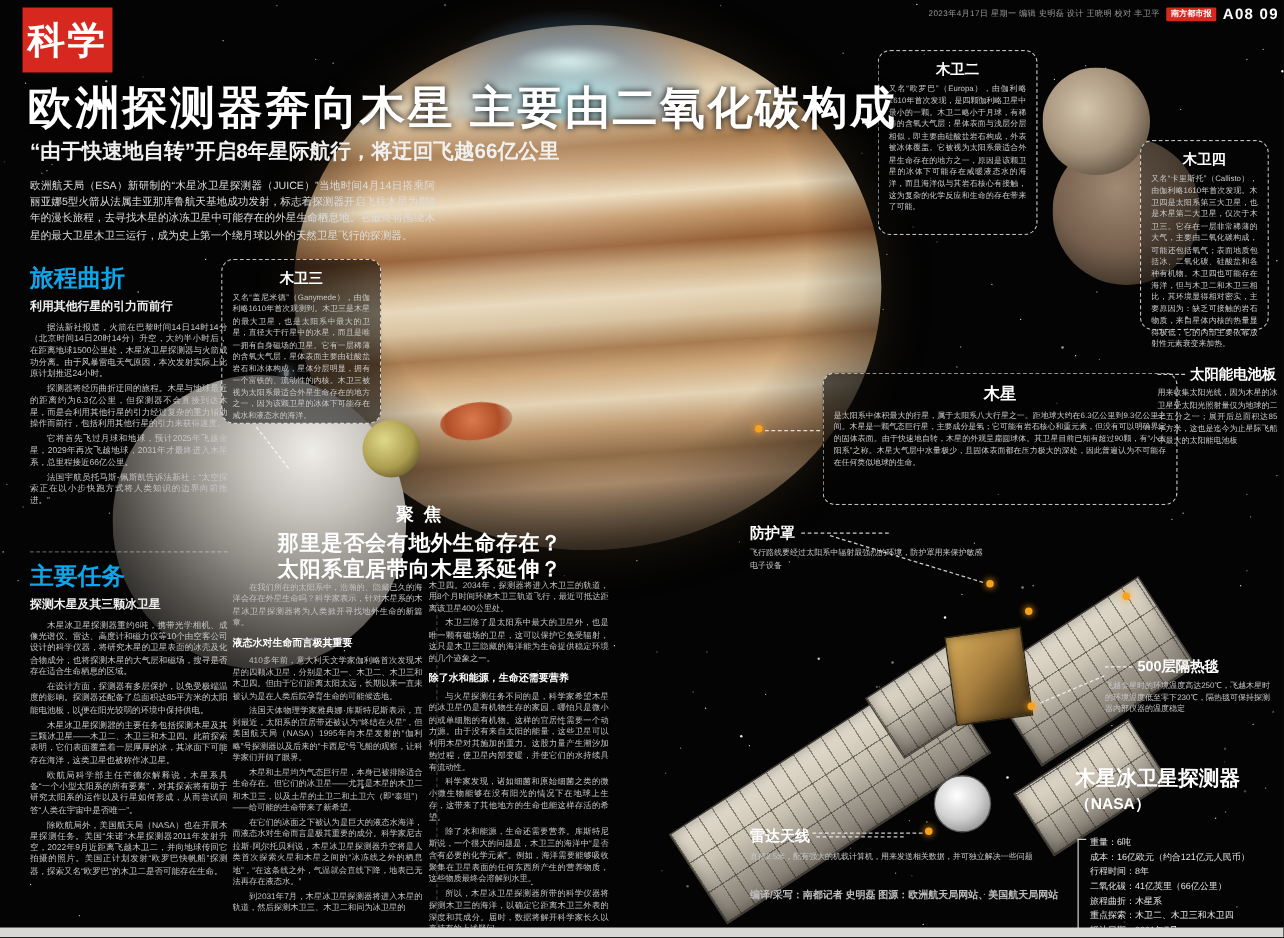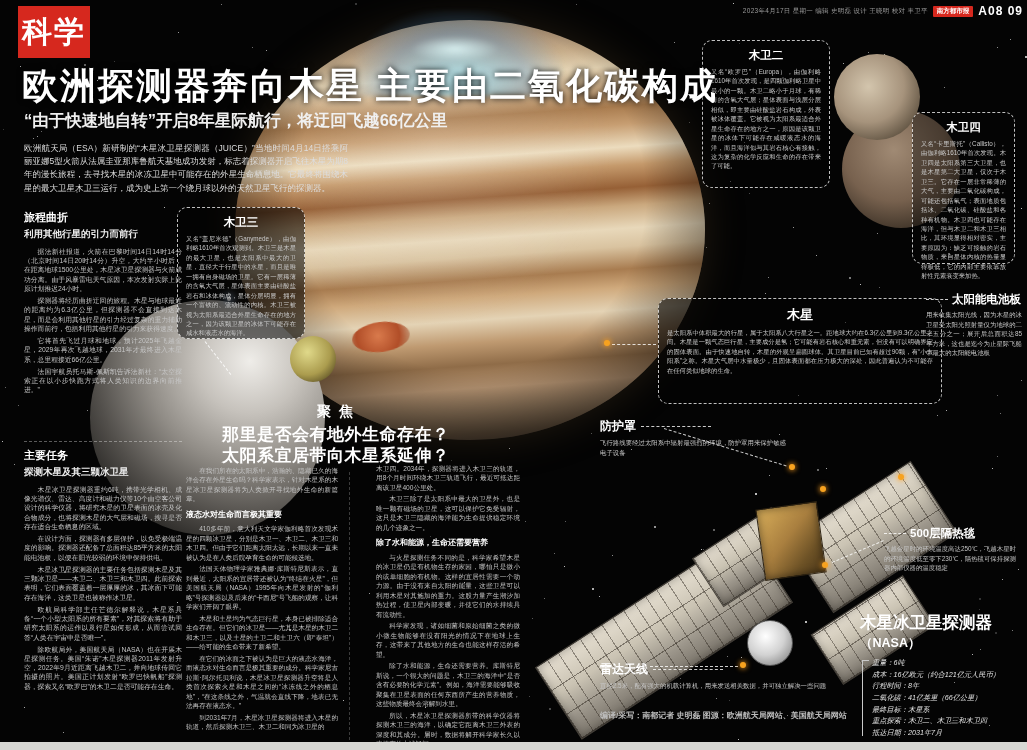--- a/index.html
+++ b/index.html
@@ -55,21 +55,21 @@
 
   
   .mast-title{position:absolute;left:22px;top:62px;z-index:4;font-size:36px;font-weight:bold;color:#fff;
     letter-spacing:2px;white-space:nowrap;text-shadow:0 0 6px #000;}
   .mast-sub{position:absolute;left:24px;top:110px;z-index:4;font-size:16.5px;font-weight:bold;color:#f0f0f0;white-space:nowrap;}
   .mast-intro{position:absolute;left:24px;top:142px;width:324px;z-index:4;font-size:8.5px;line-height:1.55;
     color:#ddd;text-align:justify;}
 
   
   .lsec{position:absolute;left:24px;width:158px;z-index:4;overflow:hidden;}
-  .lsec h4{margin:0;font-size:11px;font-weight:bold;color:#ffffff;}
+  .lsec h4{margin:0;font-size:19px;font-weight:bold;color:#0ea5e9;}
   .lsec h5{margin:3px 0 6px 0;font-size:9.5px;font-weight:bold;color:#eee;}
   .lsec p{margin:0 0 3px 0;font-size:6.8px;line-height:1.36;color:#c6c6c6;text-align:justify;text-indent:2em;}
   .sec1{top:210px;height:228px;}
   .sec-divider{position:absolute;left:24px;top:441px;width:158px;border-top:1px dashed rgba(255,255,255,.35);z-index:4;}
   .sec2{top:448px;height:294px;}
 
   
   .co{position:absolute;border:1px dashed rgba(255,255,255,.75);border-radius:10px;
     padding:7px 8px;background:rgba(4,4,4,.55);z-index:3;}
   .co .co-title{font-size:11.5px;font-weight:bold;color:#fff;text-align:center;margin-bottom:4px;}
@@ -125,28 +125,28 @@
     box-shadow:0 0 5px 1px rgba(255,160,30,.7);}
 
   
   .focus-head{position:absolute;left:222px;top:403px;width:234px;z-index:4;}
   .focus-kicker{font-size:14px;font-weight:bold;color:#fff;text-align:center;letter-spacing:8px;margin-bottom:3px;}
   .focus-line{font-size:17px;font-weight:bold;color:#fff;line-height:1.25;letter-spacing:.5px;white-space:nowrap;}
   .fcol{position:absolute;z-index:4;overflow:hidden;font-size:6.6px;line-height:1.44;color:#c3c3c3;text-align:justify;}
   .fcol p{margin:0 0 2px 0;text-indent:2em;}
   .fcol .fsub{font-size:8px;font-weight:bold;color:#fff;text-indent:0;margin:5px 0 4px 0;}
   .fcol-a{left:186px;top:466px;width:152px;height:278px;}
-  .fcol-b{left:376px;top:464px;width:144px;height:282px;}
+  .fcol-b{left:343px;top:464px;width:144px;height:282px;}
   .fcol-divider{position:absolute;left:349px;top:472px;height:268px;border-left:1px dashed rgba(255,255,255,.22);z-index:3;}
 
   
   .juice-box{position:absolute;left:860px;top:612px;width:162px;z-index:4;}
   .juice-title{font-size:16.5px;font-weight:bold;color:#fff;white-space:nowrap;}
   .juice-sub{font-size:12.5px;font-weight:bold;color:#fff;margin-top:1px;}
-  .juice-specs{position:relative;margin-top:5px;padding-left:12px;font-style:italic;}
+  .juice-specs{position:relative;margin-top:16px;padding-left:12px;}
   .juice-specs::before{content:'';position:absolute;left:2px;top:3px;bottom:3px;border-left:1px solid #c9c9c9;}
   .juice-specs::after{content:'';position:absolute;left:2px;top:3px;width:7px;border-top:1px solid #c9c9c9;
     box-shadow:0 107px 0 0 #c9c9c9;}
   .juice-specs li{list-style:none;font-size:7.2px;line-height:1.62;color:#e2e2e2;white-space:nowrap;}
   .juice-specs ul{margin:0;padding:0;}
 
   
   .credits{position:absolute;left:600px;top:710px;width:340px;z-index:4;font-size:8px;font-weight:bold;color:#bdbdbd;}
   .bottom-bar{position:absolute;left:0;top:742px;width:1027px;height:8px;background:#d8d8d4;z-index:6;}
 </style>
@@ -521,21 +521,21 @@
 
   <div class="juice-box">
     <div class="juice-title">木星冰卫星探测器</div>
     <div class="juice-sub">（NASA）</div>
     <div class="juice-specs">
       <ul>
         <li>重量：6吨</li>
         <li>成本：16亿欧元（约合121亿元人民币）</li>
         <li>行程时间：8年</li>
         <li>二氧化碳：41亿英里（66亿公里）</li>
-        <li>最终目标：木星系</li>
+        <li>旅程曲折：木星系</li>
         <li>重点探索：木卫二、木卫三和木卫四</li>
         <li>抵达日期：2031年7月</li>
       </ul>
     </div>
   </div>
 
   <div class="credits">编译/采写：南都记者 史明磊 图源：欧洲航天局网站、美国航天局网站</div>
   <div class="bottom-bar"></div>
 </div>
 

